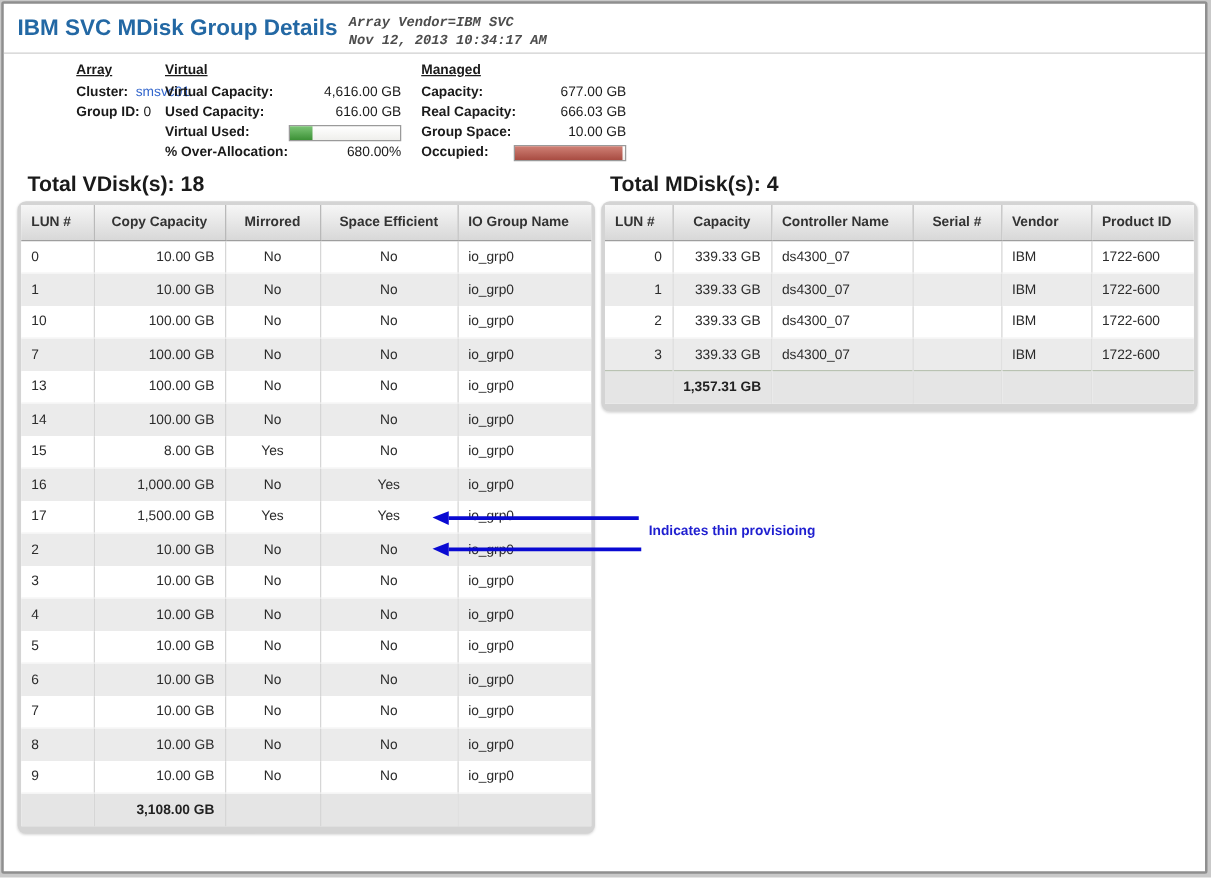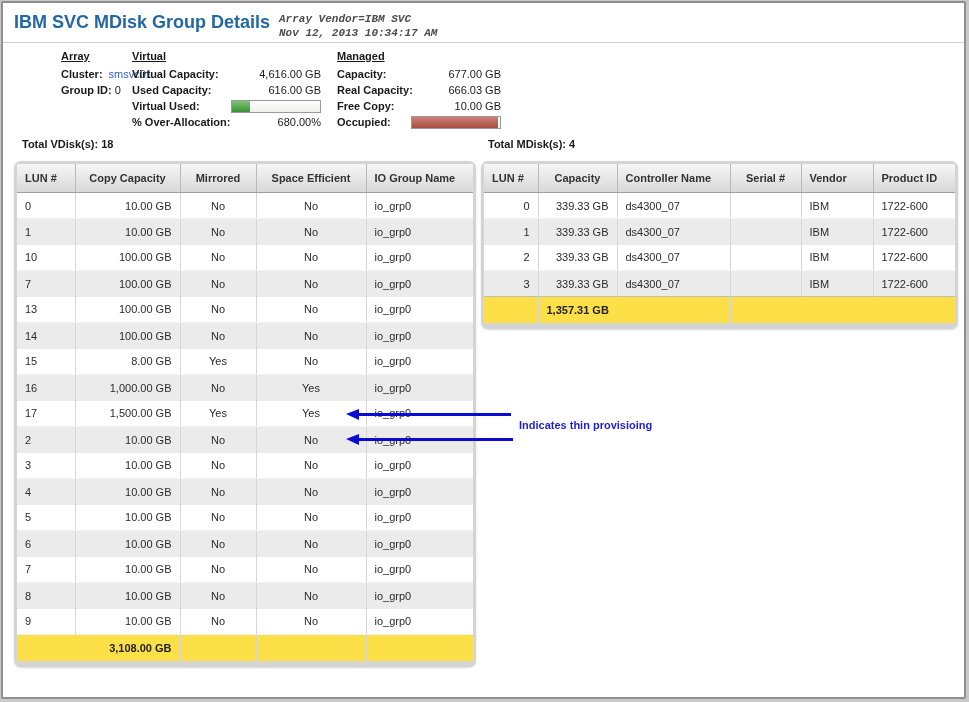--- a/index.html
+++ b/index.html
@@ -42,21 +42,21 @@
   .progress-track {
     width:90px; height:13px; margin-left:auto;
     border:1px solid #9a9a9a;
     background:linear-gradient(#ffffff,#efefec);
   }
   .bar-fill { height:100%; }
   .bar-green { background:linear-gradient(#7cc576,#3c9136); }
   .bar-red   { background:linear-gradient(#cf8075,#a84c42); }
   
   .table-title {
-    position:absolute; font-size:11px; font-weight:bold; color:#1a1a1a;
+    position:absolute; font-size:17px; font-weight:bold; color:#1a1a1a;
   }
   #vdisk-title { left:19px;  top:135px; }
   #mdisk-title { left:485px; top:135px; }
   
   .table-card {
     position:absolute; top:158px;
     background:#d4d4d4; border-radius:7px;
     padding:3px 3px 6px 3px;
     box-shadow:0 1px 2px rgba(0,0,0,.15);
   }
@@ -73,21 +73,21 @@
   th:last-child { border-right:none; }
   td {
     height:26px; padding:0 8px;
     border-right:1px solid #d6d6d6;
     white-space:nowrap; overflow:hidden;
   }
   td:last-child { border-right:none; }
   tbody tr:nth-child(even) td { background:#ebebeb; }
   tbody tr:nth-child(odd) td { background:#ffffff; border-bottom:1px solid #f2f2f2; }
   tfoot td {
-    background:#fde047; border-top:1px solid #b9c2b2;
+    background:#e5e5e5; border-top:1px solid #b9c2b2;
     font-weight:bold; color:#222;
   }
   .al-left{text-align:left;} .al-right{text-align:right;} .al-center{text-align:center;}
   
   .arrow-line {
     position:absolute; height:3px; background:#0a0ad2; z-index:5;
   }
   .arrow-line::before {
     content:""; position:absolute; left:-13px; top:-4px;
     border-top:5px solid transparent; border-bottom:6px solid transparent;
@@ -150,21 +150,21 @@
     <div class="summary-heading">Managed</div>
     <div class="sum-row">
       <span class="sum-label">Capacity:</span>
       <span class="sum-value">677.00 GB</span>
     </div>
     <div class="sum-row">
       <span class="sum-label">Real Capacity:</span>
       <span class="sum-value">666.03 GB</span>
     </div>
     <div class="sum-row">
-      <span class="sum-label">Free Copy:</span>
+      <span class="sum-label">Group Space:</span>
       <span class="sum-value">10.00 GB</span>
     </div>
     <div class="sum-row">
       <span class="sum-label">Occupied:</span>
       <span class="progress-track">
         <span class="bar-fill bar-red" style="display: block; width: 98%;"></span>
       </span>
     </div>
   </div>
 

